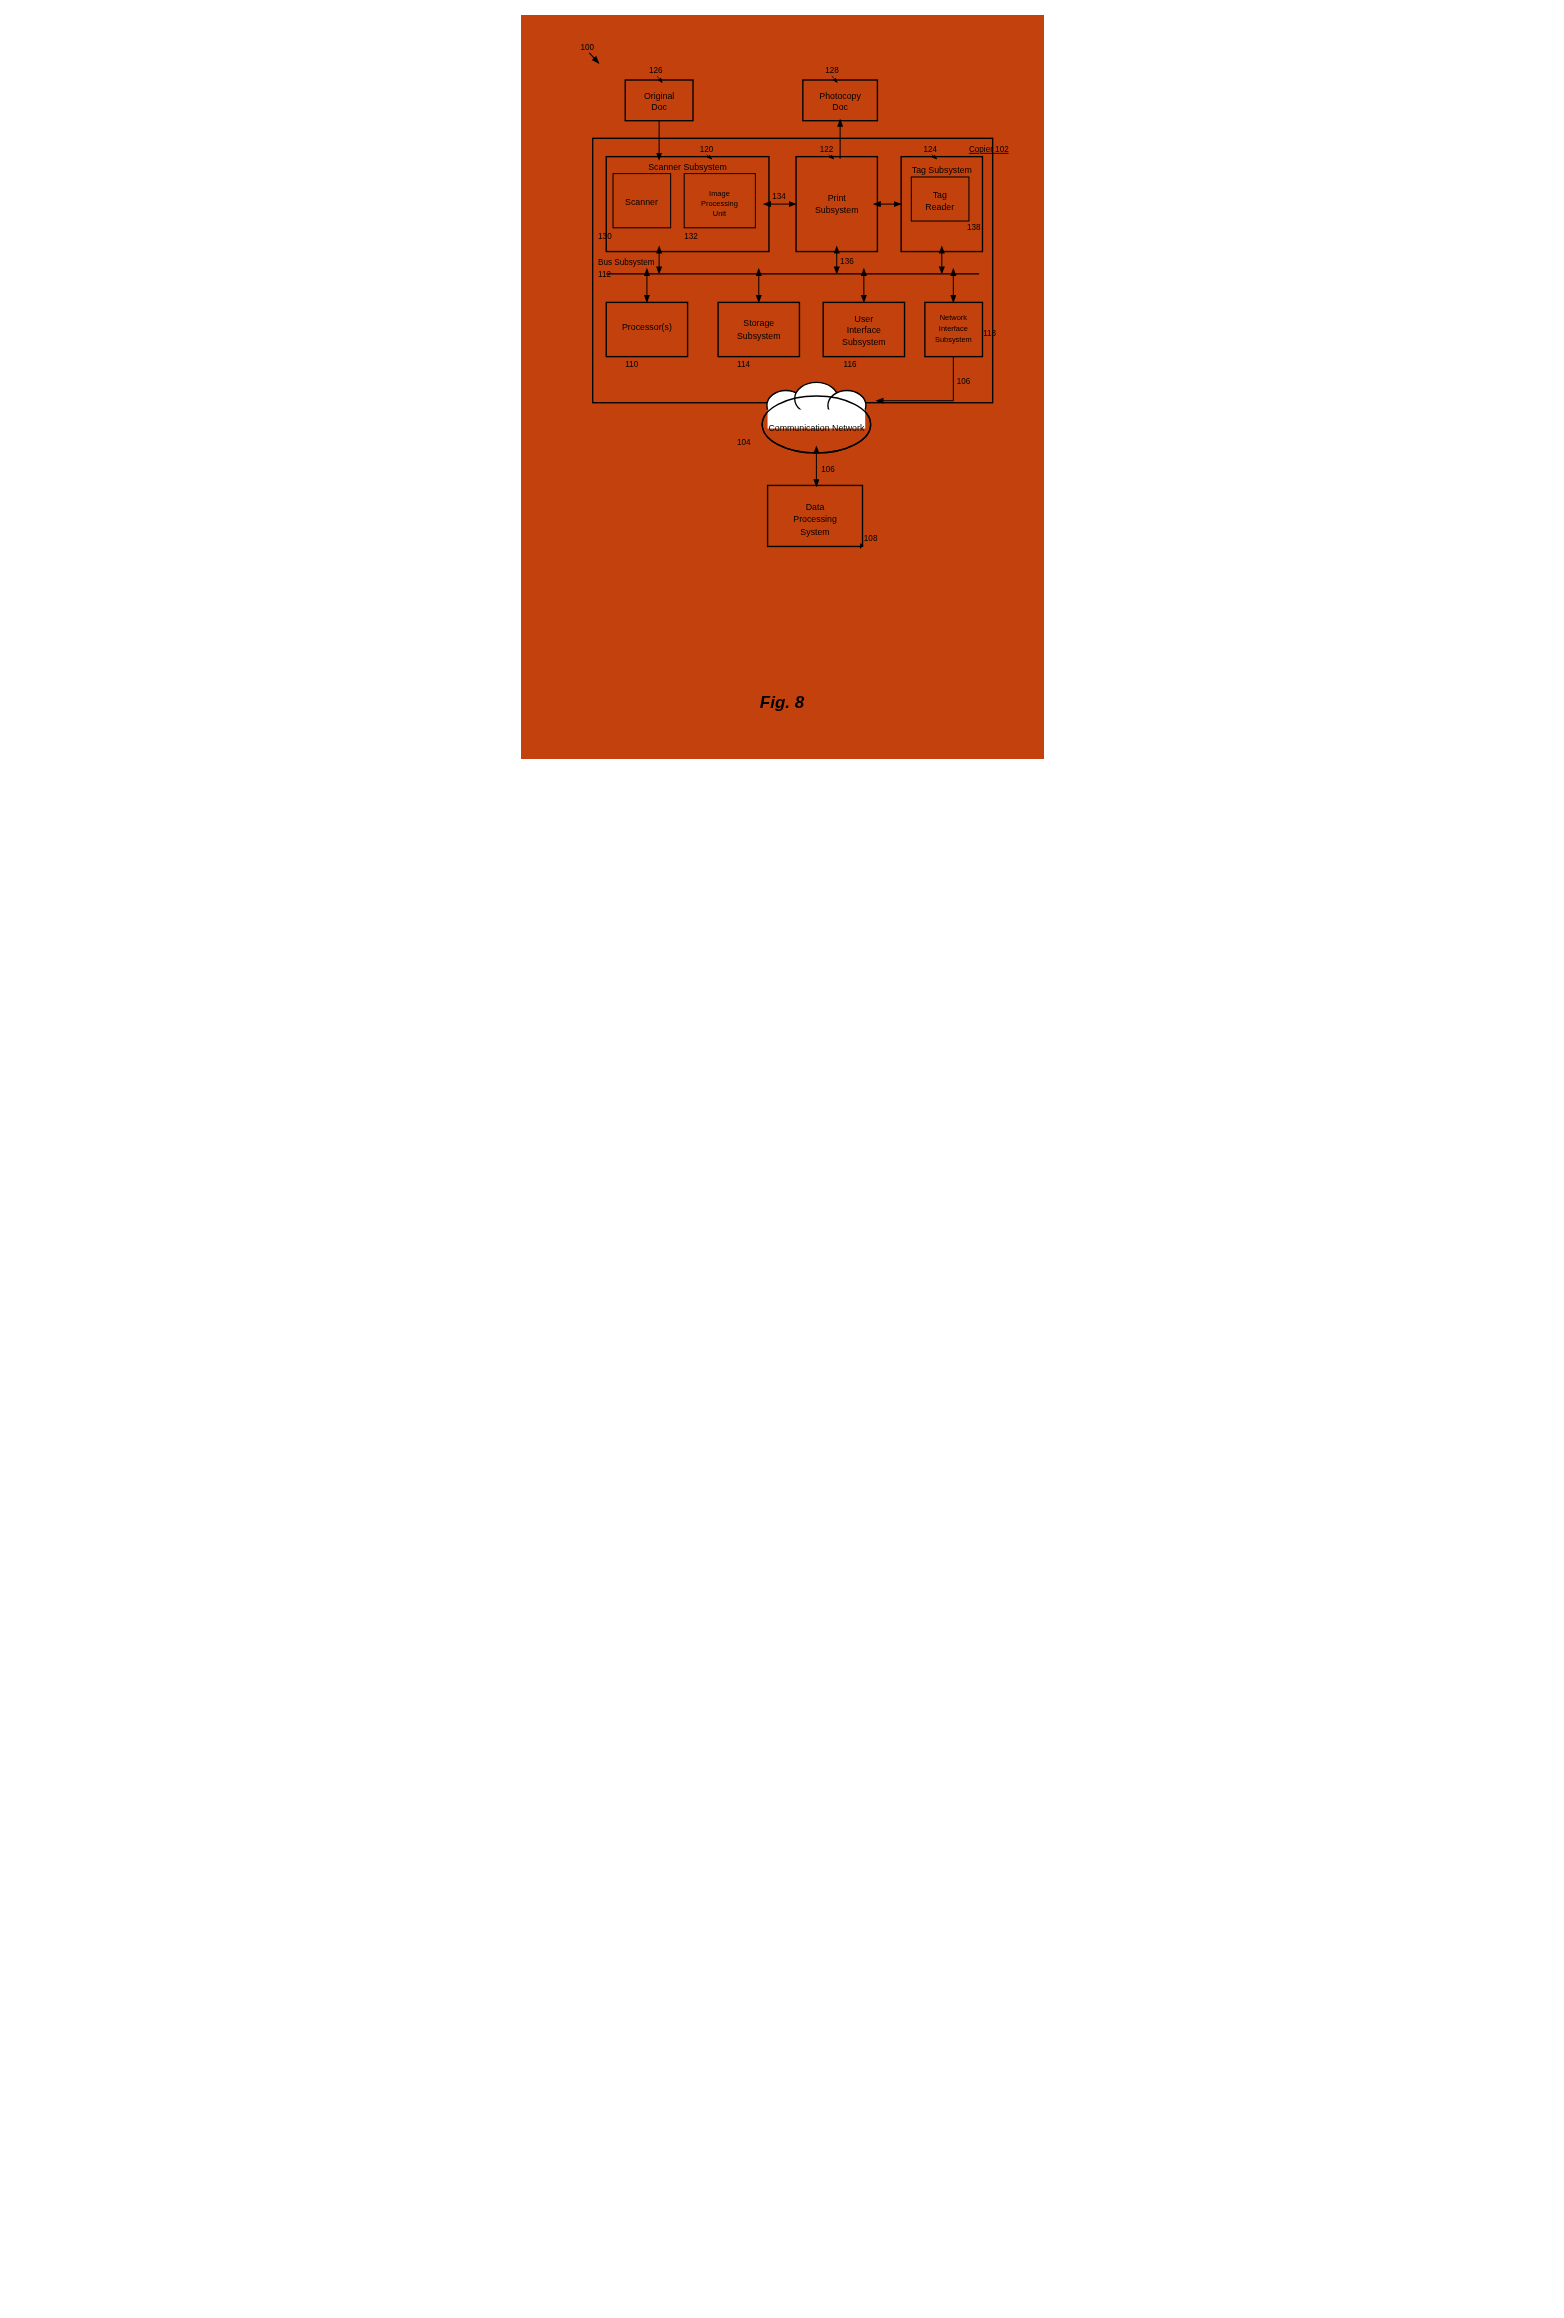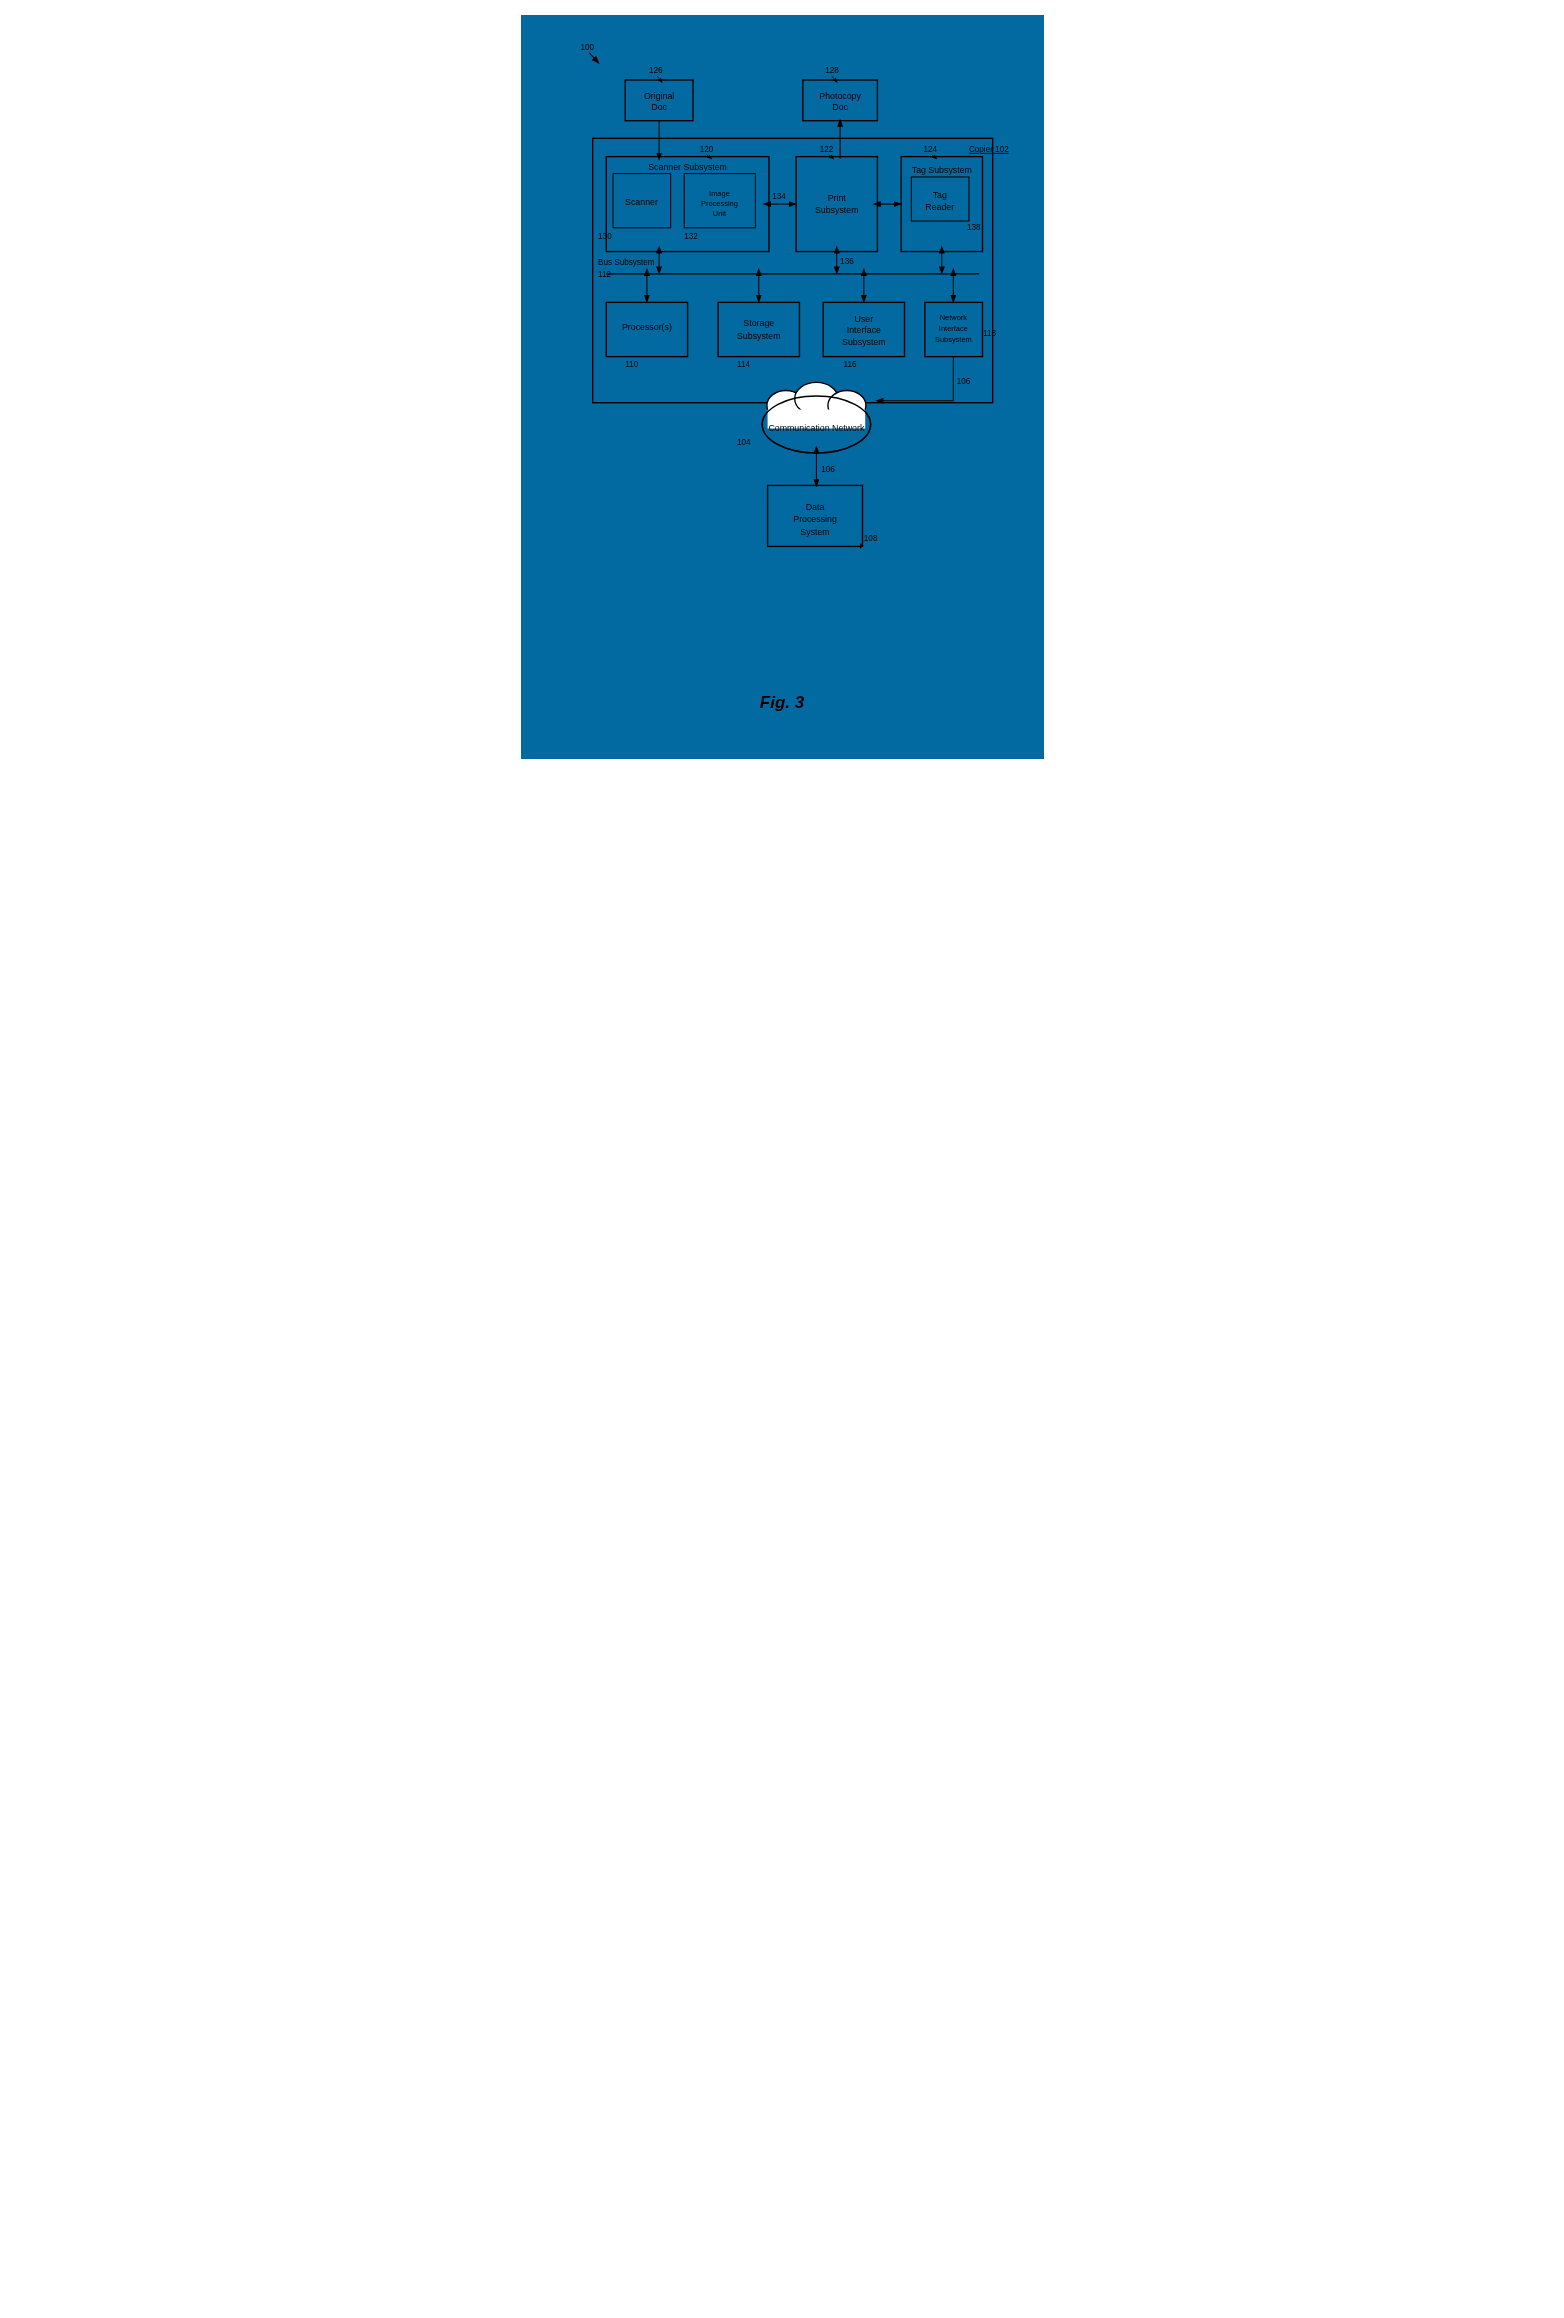--- a/index.html
+++ b/index.html
@@ -7,21 +7,21 @@
       background: #fff;
       font-family: Arial, Helvetica, sans-serif;
       display: flex;
       justify-content: center;
       align-items: flex-start;
       min-height: 100vh;
       padding: 15.4px;
     }
     .page {
       width: 523px;
-      background: #0369a1;
+      background: #c2410c;
       position: relative;
       padding: 23px 31px 46px 31px;
     }
 
     
     .fig-label {
       text-align: center;
       font-size: 17px;
       font-weight: bold;
       font-style: italic;
@@ -223,15 +223,15 @@
       <text x="388" y="693" class="node-label">Data</text>
       <text x="388" y="711" class="node-label">Processing</text>
       <text x="388" y="729" class="node-label">System</text>
 
       <text x="460" y="742" class="ref-label">108</text>
       <line x1="458" y1="745" x2="455" y2="752" stroke="#000" stroke-width="1" marker-end="url(#arrowhead-end)"></line>
 
     </svg>
   </div>
 
-  <div class="fig-label">Fig. 3</div>
+  <div class="fig-label">Fig. 8</div>
 </div>
 
 
 </body></html>

